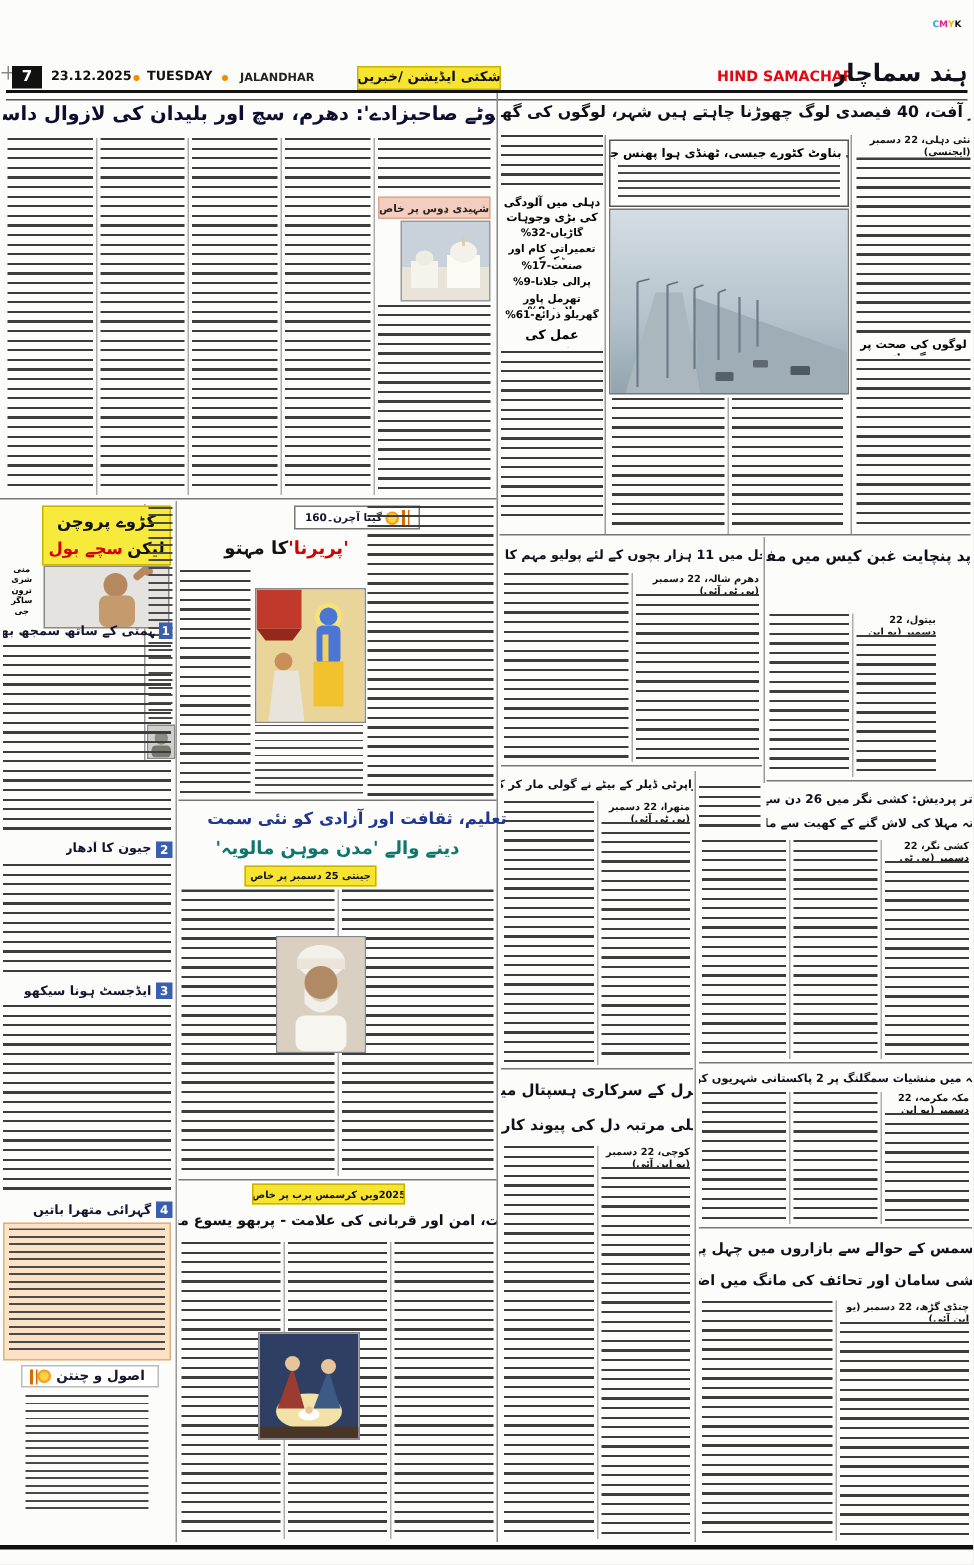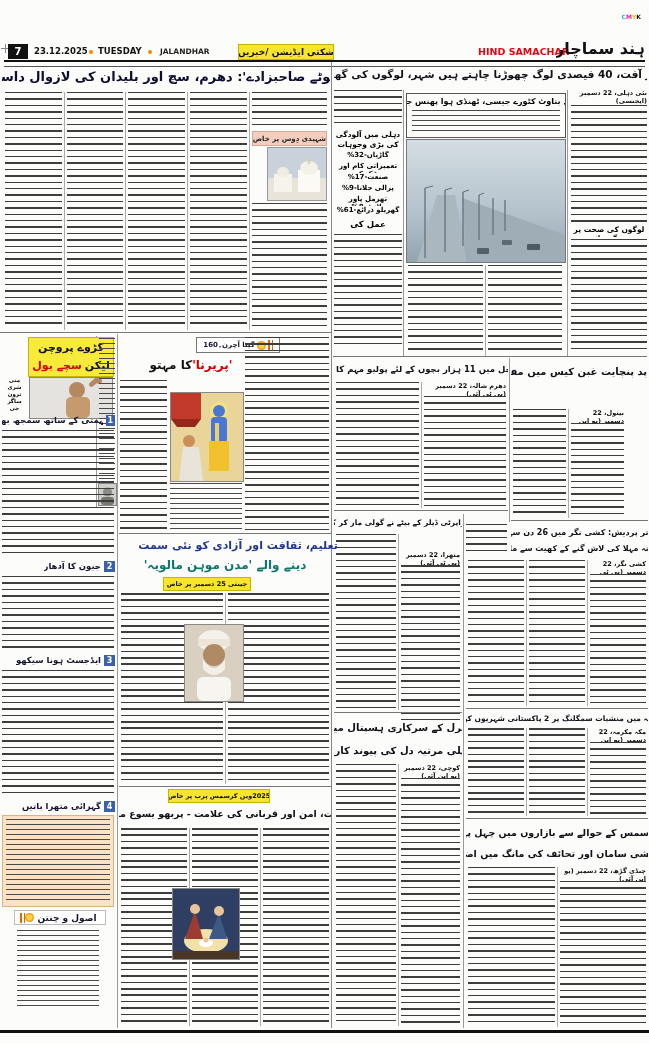--- a/index.html
+++ b/index.html
@@ -194,21 +194,21 @@
         <div class="greek" style="height:124px;"></div>
       </div>
   </div>
   <div class="abs hr" style="left:334px;top:510px;width:174px;"></div>
 
   <div class="abs ur clip" style="left:334px;top:514px;width:128px;height:17px;font-size:7.5px;font-weight:bold;color:#101018;">
     <span>متھرا میں پراپرٹی ڈیلر کے بیٹے نے گولی مار کر کی خودکشی</span>
   </div>
   <div class="abs cols" style="left:334px;top:534px;width:128px;height:176px;">
     <div class="col">
-      <span class="dl ur" style="font-size:6.5px;height:14px;margin-top:17px;">متھرا، 22 دسمبر (پی ٹی آئی)</span>
+      <span class="dl ur" style="font-size:6.5px;height:14px;">متھرا، 22 دسمبر (پی ٹی آئی)</span>
       <div class="greek" style="height:160px;"></div>
     </div>
     <div class="col">
         <div class="greek" style="height:174px;"></div>
       </div>
   </div>
   <div class="abs vr" style="left:463px;top:514px;height:514px;"></div>
 
   <div class="abs ur clip" style="left:511px;top:524px;width:137px;height:16px;font-size:8px;font-weight:bold;color:#101018;">
     <span>اتر پردیش: کشی نگر میں 26 دن سے</span>

